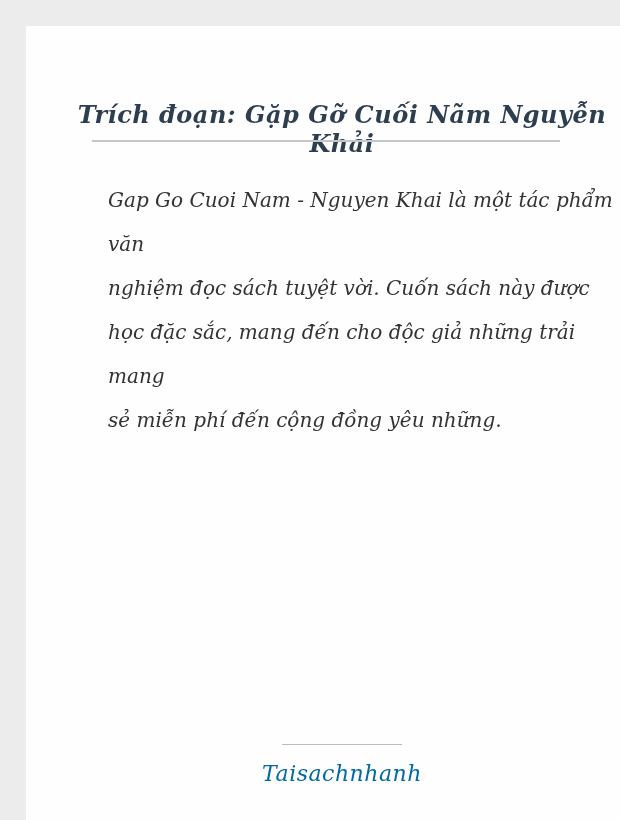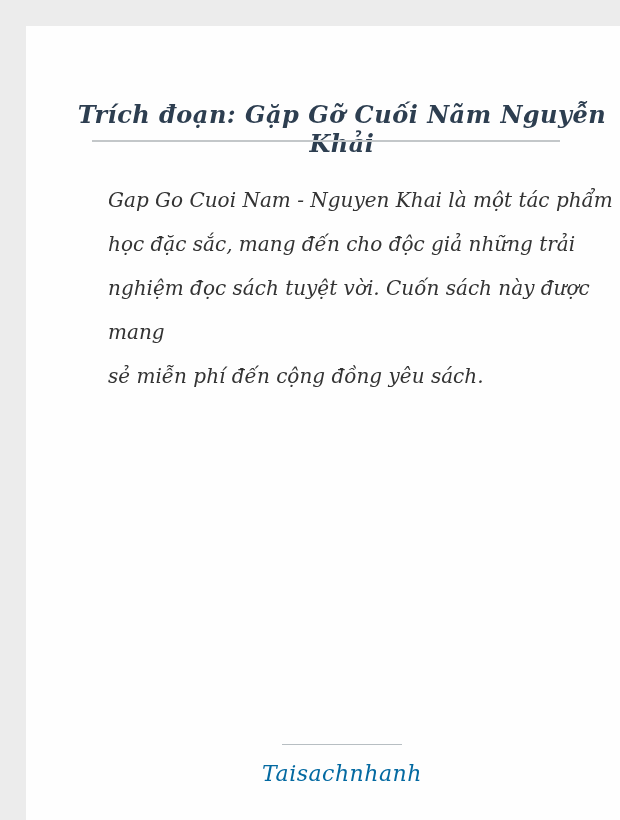--- a/index.html
+++ b/index.html
@@ -86,24 +86,25 @@
 <body>
 
 <div class="page-card">
 
   <h1 class="doc-title">Trích đoạn: Gặp Gỡ Cuối Nãm Nguyễn Khải</h1>
 
   <hr class="title-separator">
 
   <div class="doc-body">
     <div class="body-line">Gap Go Cuoi Nam - Nguyen Khai là một tác phẩm</div>
+    <div class="body-line">văn</div>
+    <div class="body-line">nghiệm đọc sách tuyệt vời. Cuốn sách này được</div>
     <div class="body-line">học đặc sắc, mang đến cho độc giả những trải</div>
-    <div class="body-line">nghiệm đọc sách tuyệt vời. Cuốn sách này được</div>
     <div class="body-line">mang</div>
-    <div class="body-line">sẻ miễn phí đến cộng đồng yêu sách.</div>
+    <div class="body-line">sẻ miễn phí đến cộng đồng yêu những.</div>
   </div>
 
   <div class="footer">
     <hr class="footer-separator">
     <div class="footer-text">Taisachnhanh</div>
   </div>
 
 </div>
 
 </body></html>

